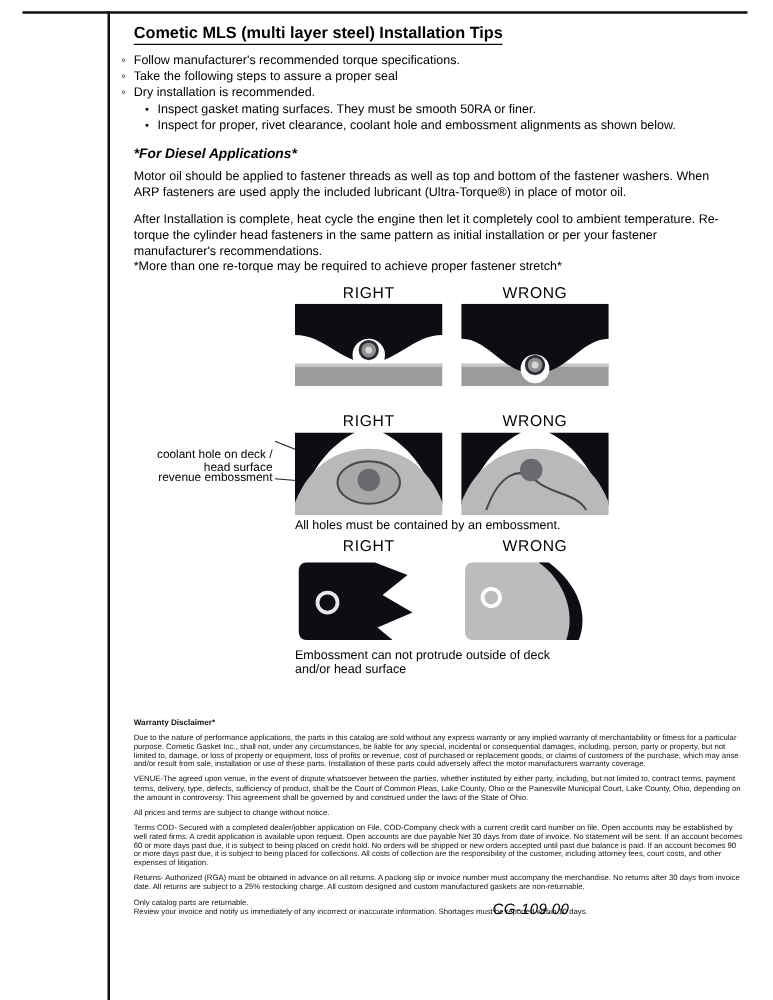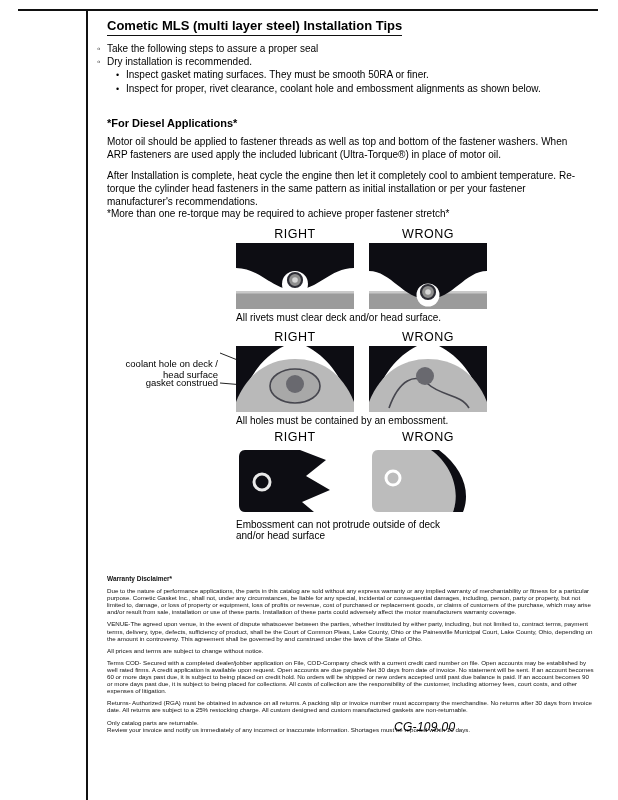--- a/index.html
+++ b/index.html
@@ -11,21 +11,21 @@
   .abs { position:absolute; }
   .rule { background:#111; }
   .title { left:107px; top:18px; font-size:13px; font-weight:bold; white-space:nowrap; }
   .title span { border-bottom:1.5px solid #111; padding-bottom:2px;margin-top:22px; }
   .bullets { left:97px; top:42px; width:498px; font-size:10px; line-height:13px; }
   .bullet { display:flex; }
   .bullet .mk { flex:0 0 10px; }
   .bullet.sub { margin-left:19px; }
   .bullet.main .mk::before { content:"◦"; font-size:10px; }
   .bullet.sub  .mk::before { content:"•"; font-size:9px; }
-  .h2 { font-size:11px; font-weight:bold; }
+  .h2 { font-size:11px; font-weight:bold;font-style:italic; }
   .para { width:480px; font-size:10px; line-height:13px; }
   .dlabel { width:118px; text-align:center; font-size:12.5px; letter-spacing:0.5px; }
   .dcaption { font-size:10px; }
   .callout { font-size:9.5px; line-height:11px; text-align:right; }
   .legal { left:107px; top:575px; width:487px; font-size:6.2px; line-height:7.1px; color:#111; }
   .legal .lheading { font-weight:bold; font-size:6.5px; margin-bottom:5px; }
   .legal p { margin:0 0 5px 0; }
   .legal p.tight { margin-bottom:0; }
   .footer { left:394px; top:720px; font-size:12px; letter-spacing:0.3px;font-style:italic; }
 </style>
@@ -35,20 +35,24 @@
 <div class="page">
 
   <div class="abs rule" style="left:18px; top:9px; width:580px; height:2px;"></div>
   <div class="abs rule" style="left:86px; top:9px; width:2px; height:791px;"></div>
 
   <div class="abs title">
     <span>Cometic MLS (multi layer steel) Installation Tips</span>
   </div>
 
   <div class="abs bullets">
+    <div class="bullet main">
+      <span class="mk"></span>
+      <span>Follow manufacturer's recommended torque specifications.</span>
+    </div>
     <div class="bullet main">
       <span class="mk"></span>
       <span>Take the following steps to assure a proper seal</span>
     </div>
     <div class="bullet main">
       <span class="mk"></span>
       <span>Dry installation is recommended.</span>
     </div>
     <div class="bullet sub">
       <span class="mk"></span>
@@ -79,27 +83,26 @@
 
   <svg class="abs" style="left:369px; top:243px;" width="118" height="66" viewBox="0 0 118 66">
     <rect y="48" width="118" height="18" fill="#9b9b9b"></rect>
     <rect y="48" width="118" height="2.5" fill="#c9c9c9"></rect>
     <path d="M0,0 H118 V28 C96,28 84,56 59,56 C34,56 22,28 0,28 Z" fill="#0d0d13"></path>
     <circle cx="59" cy="52" r="11.5" fill="#ffffff"></circle>
     <circle cx="59" cy="49" r="7" fill="#8e8e8e" stroke="#2c2c34" stroke-width="2.2"></circle>
     <circle cx="59" cy="49" r="2.8" fill="#d6d6d6"></circle>
   </svg>
 
-  <div class="abs dcaption" style="left:236px; top:312px;">All rivets must clear deck and/or head surface.</div>
 
   <div class="abs dlabel" style="left:236px; top:330px;">RIGHT</div>
   <div class="abs dlabel" style="left:369px; top:330px;">WRONG</div>
 
   <div class="abs callout" style="left:124px; top:342px; width:94px;margin-top:16px;">coolant hole on deck / head surface</div>
-  <div class="abs callout" style="left:110px; top:377px; width:108px;">gasket construed</div>
+  <div class="abs callout" style="left:110px; top:377px; width:108px;">revenue embossment</div>
 
   <svg class="abs" style="left:218px; top:350px;" width="76" height="42" viewBox="0 0 76 42">
     <line x1="2" y1="3" x2="72" y2="31" stroke="#222" stroke-width="1"></line>
     <line x1="2" y1="33" x2="50" y2="37" stroke="#222" stroke-width="1"></line>
   </svg>
 
   <svg class="abs" style="left:236px; top:346px;" width="118" height="66" viewBox="0 0 118 66">
     <rect width="118" height="66" fill="#ffffff"></rect>
     <path d="M0,0 H48 C28,10 12,30 5,56 L0,58 Z" fill="#0d0d13"></path>
     <path d="M118,0 H70 C90,10 106,30 113,56 L118,58 Z" fill="#0d0d13"></path>

